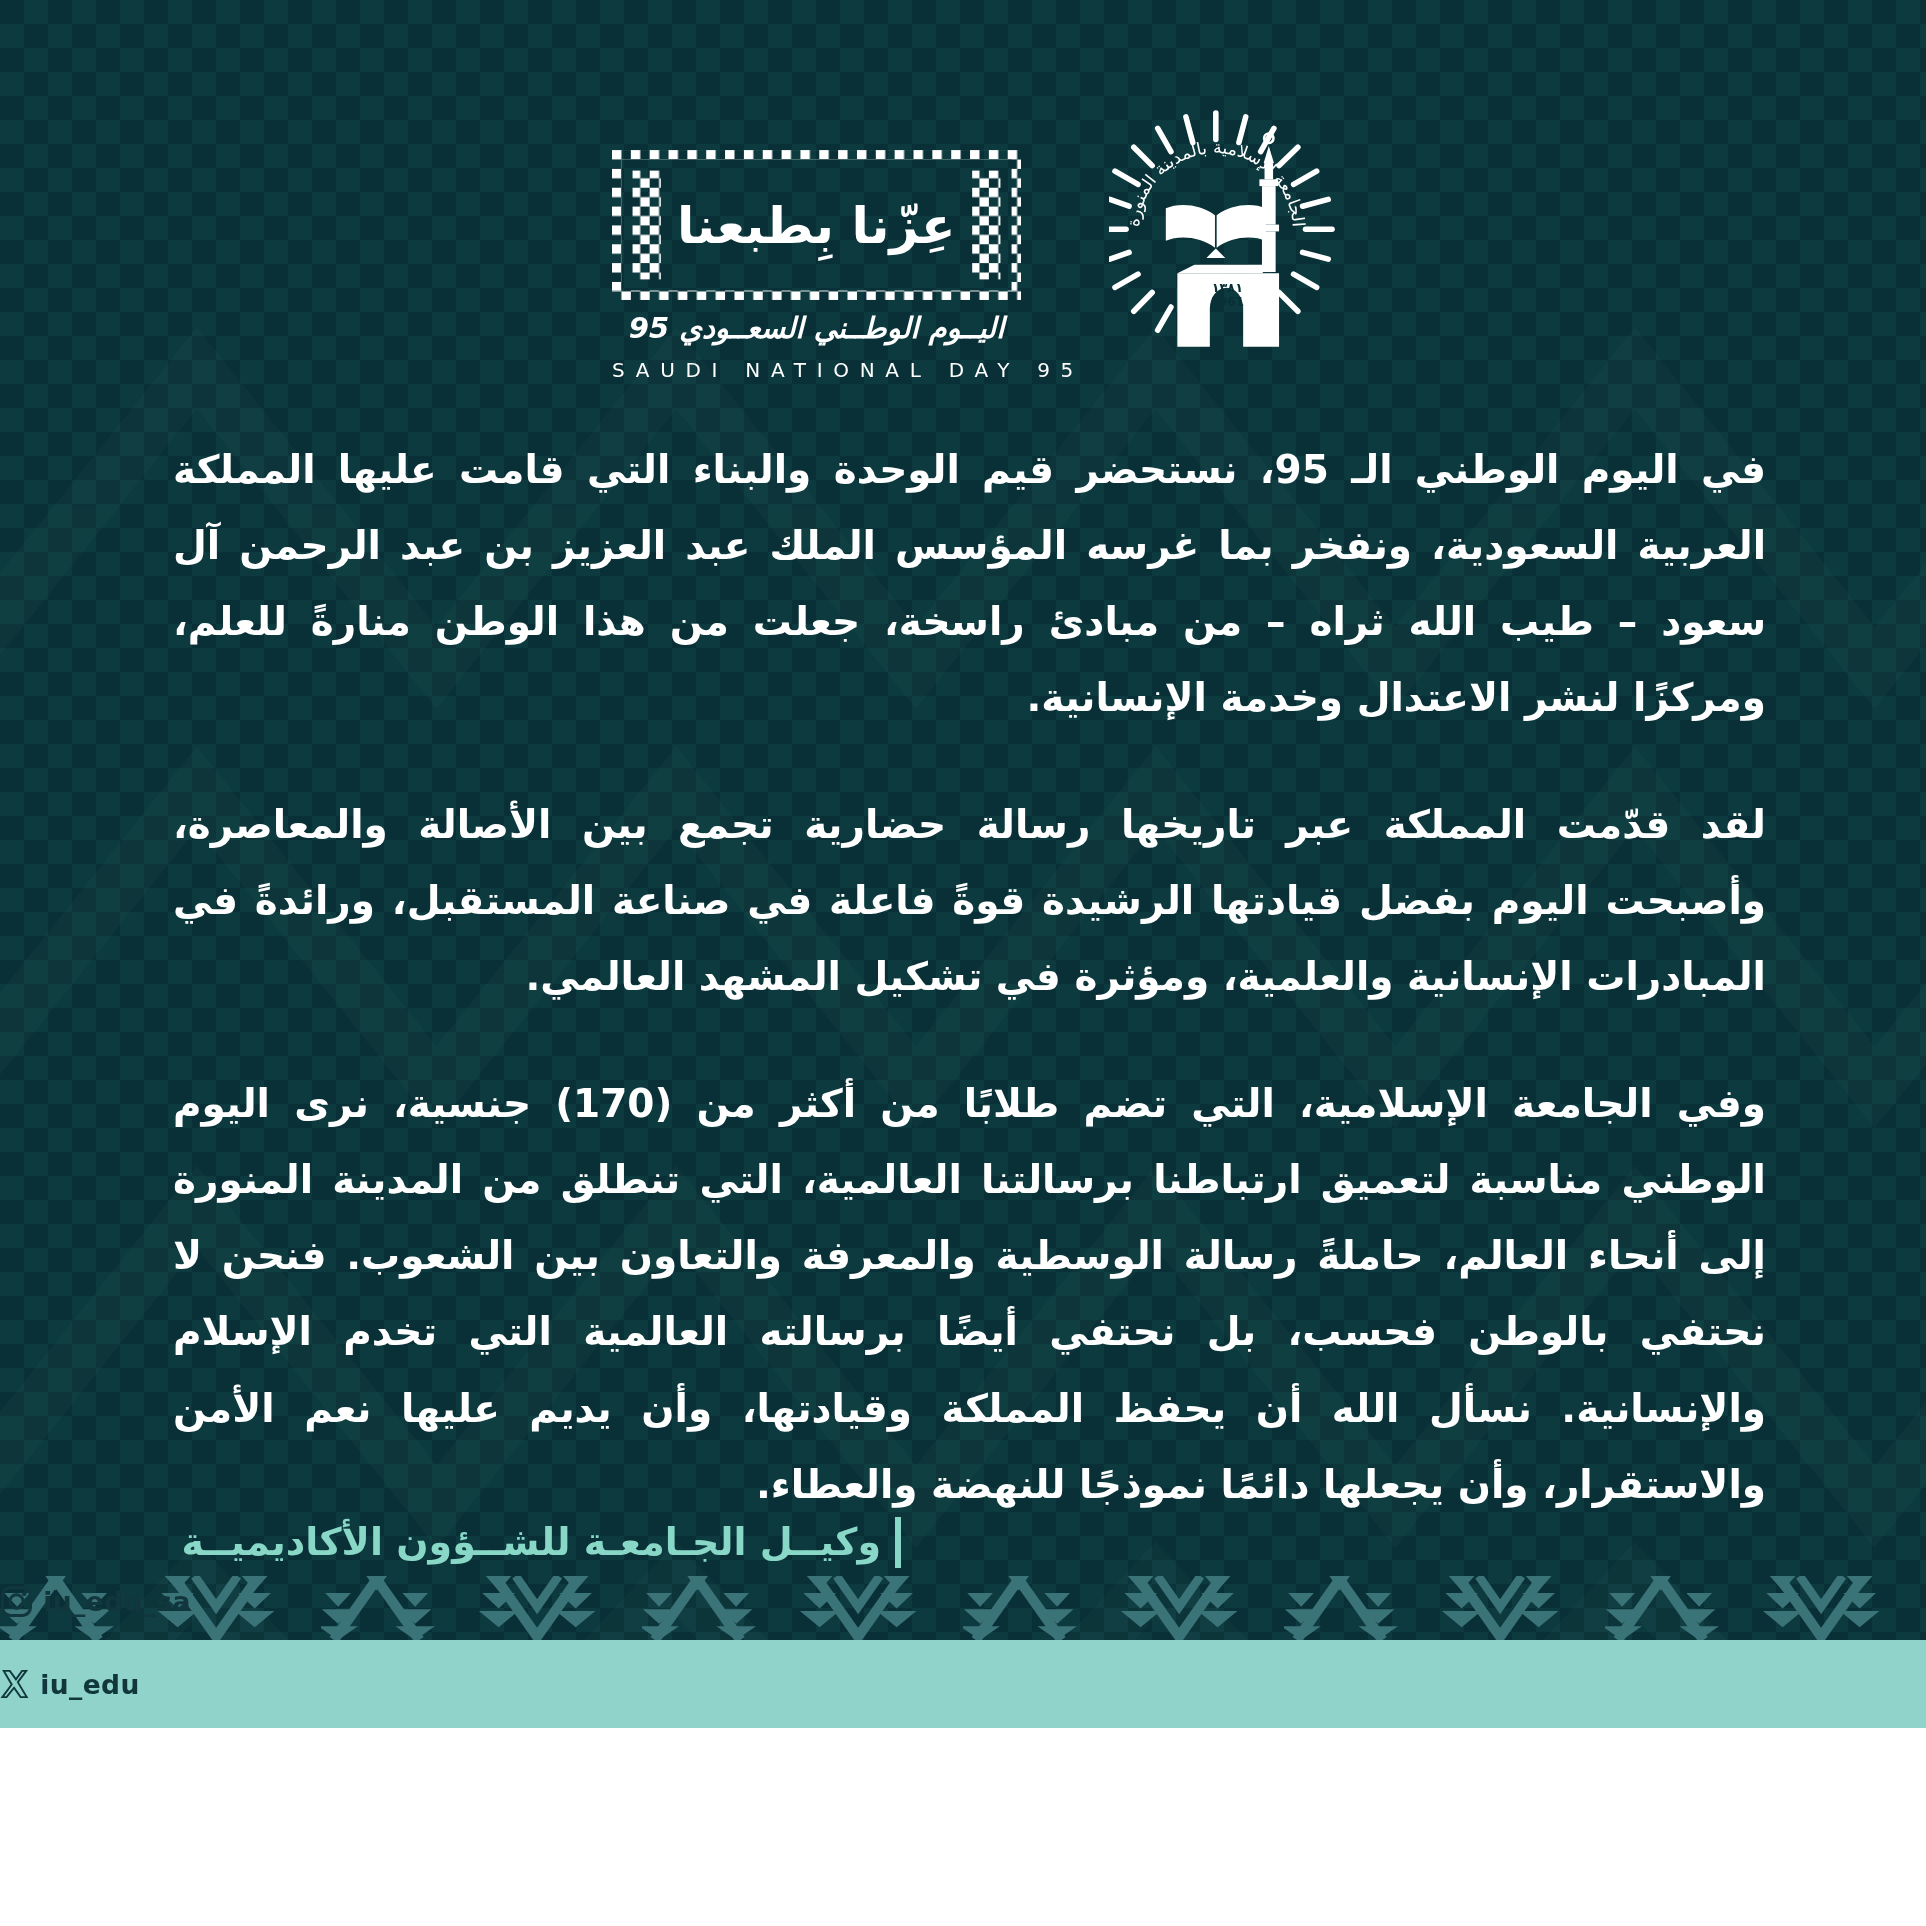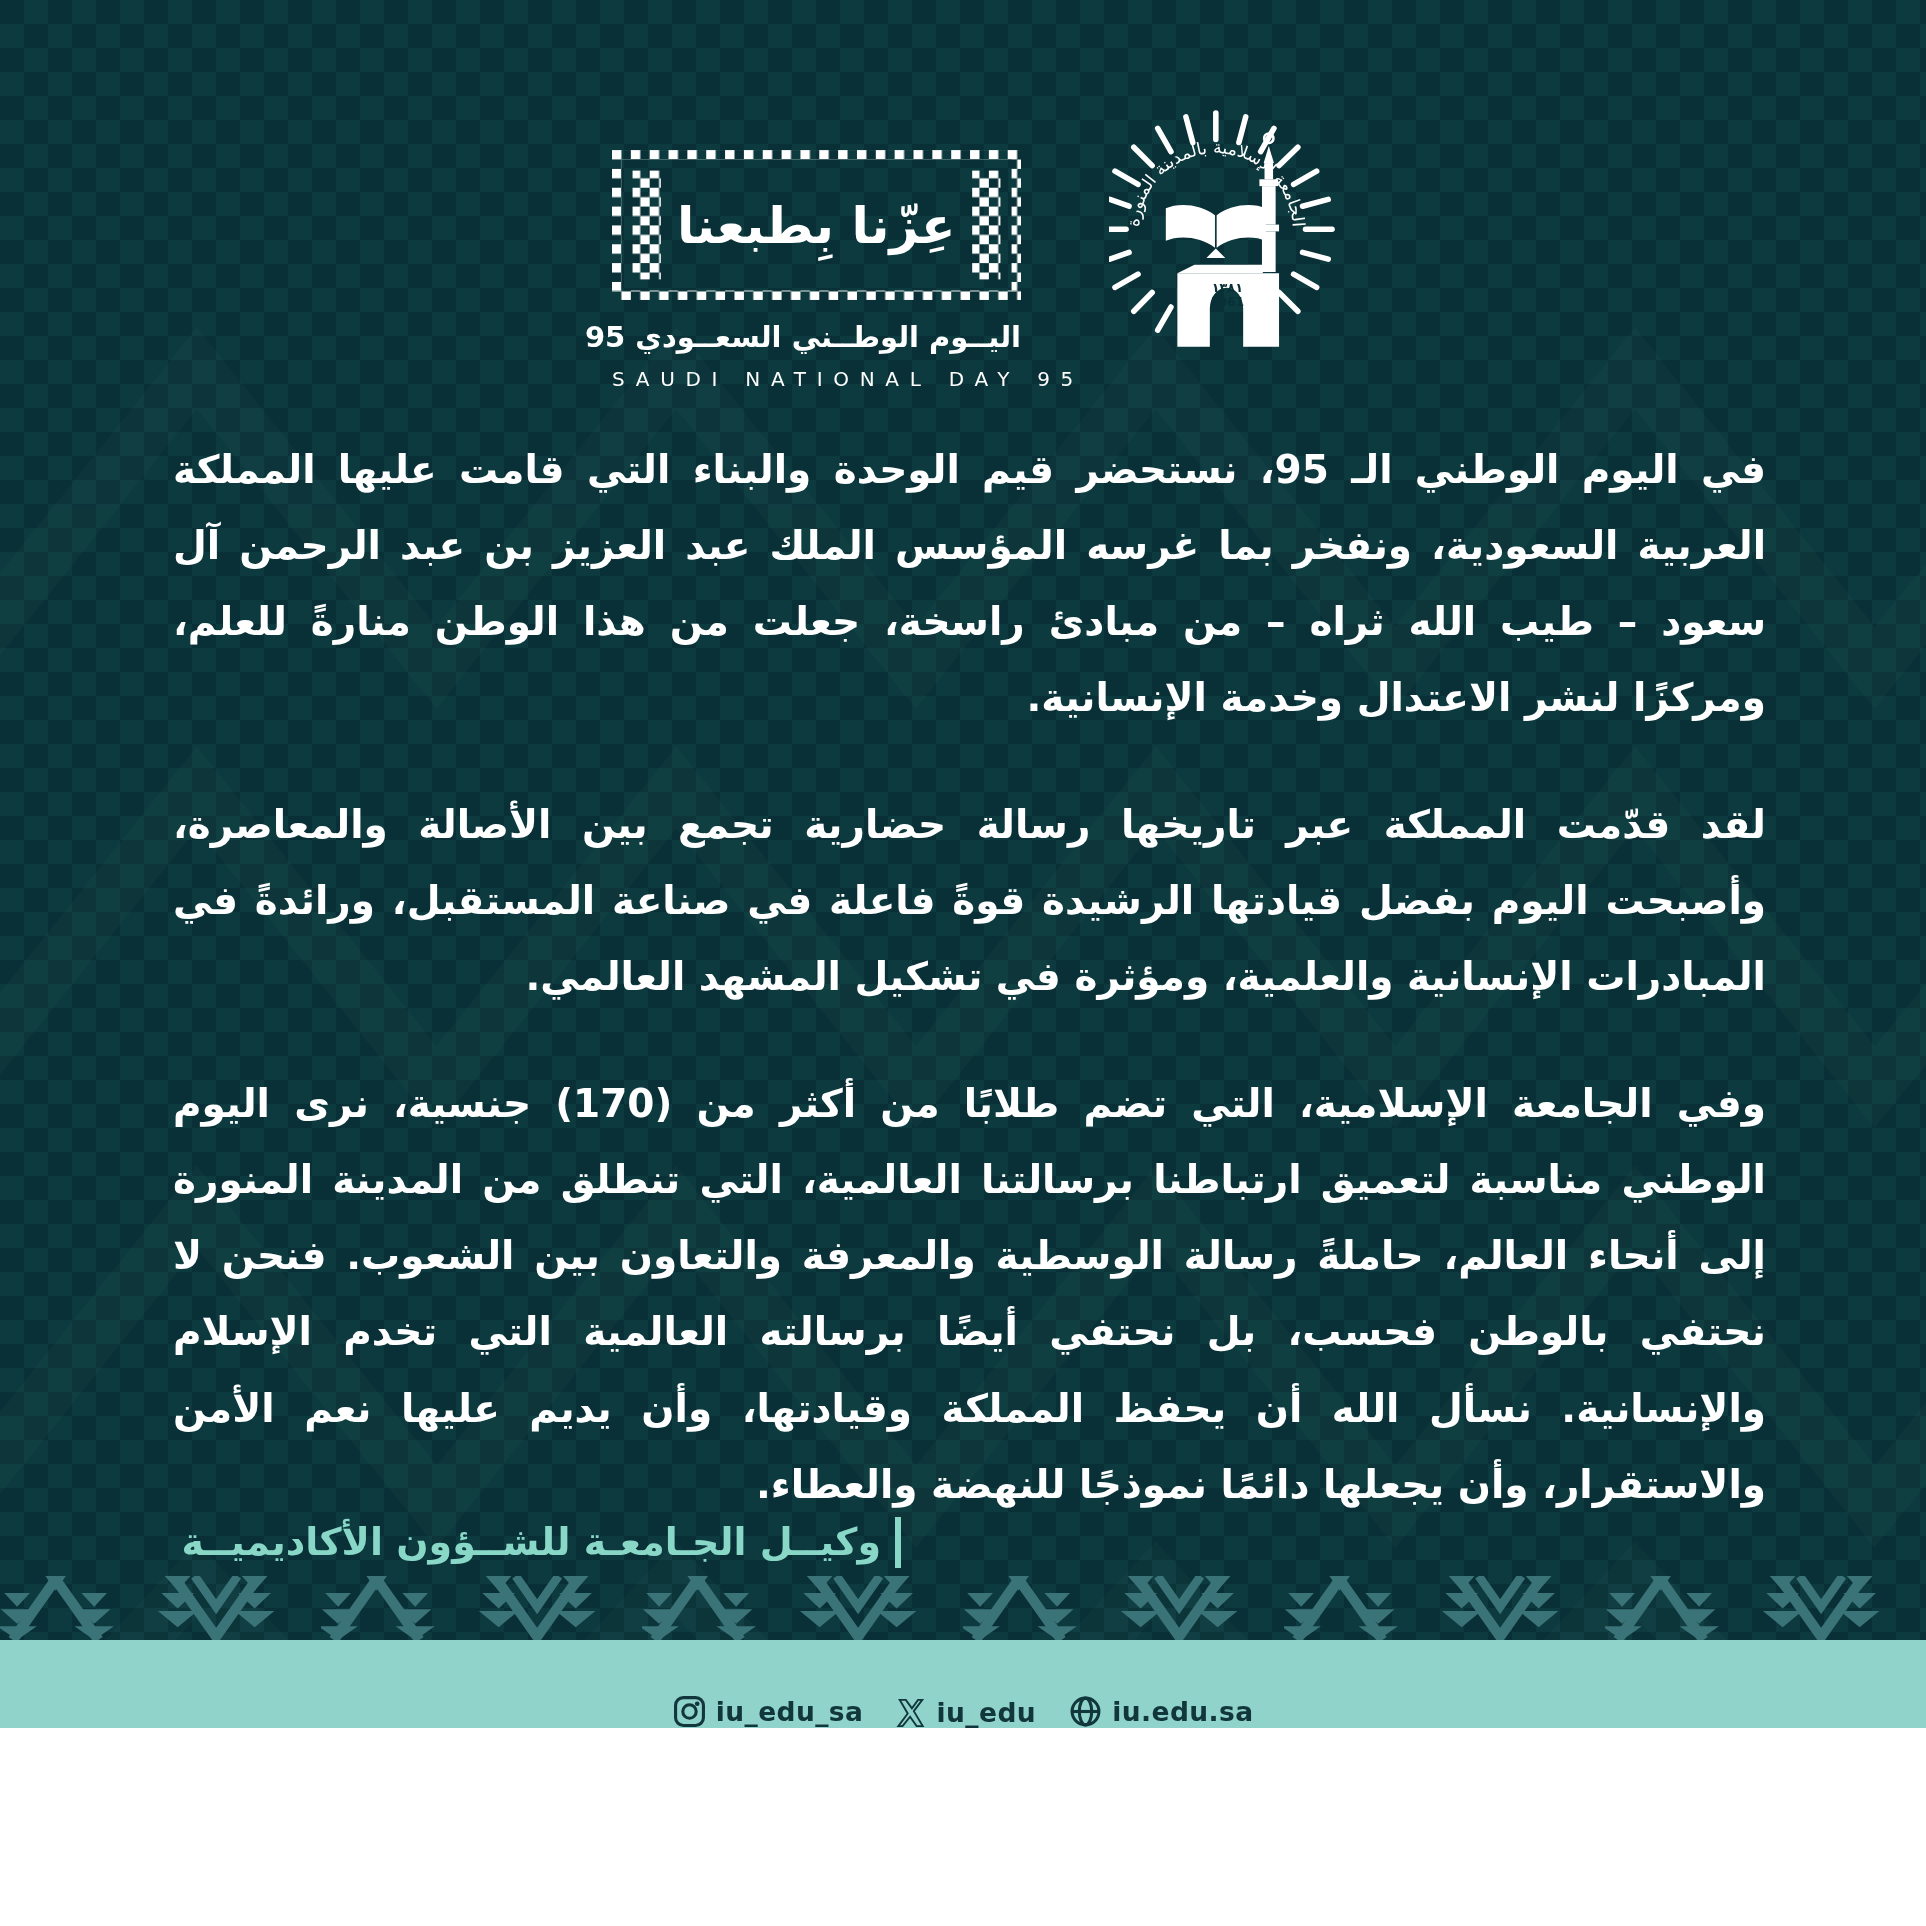--- a/index.html
+++ b/index.html
@@ -8,21 +8,21 @@
     position:relative; width:1926px; height:1728px; overflow:hidden;
     background-color:#083036;
     background-image:conic-gradient(#0c3a3e 0deg 90deg, transparent 90deg 180deg, #0c3a3e 180deg 270deg, transparent 270deg 360deg);
     background-size:48px 48px;
   }
   .faint-overlay{position:absolute; inset:0; pointer-events:none;}
 
   
   .nd-logo{position:absolute; left:612px; top:150px; width:409px; text-align:center; color:#ffffff;}
   .nd-frame{display:block;}
-  .nd-subtitle{margin-top:20px; font-size:29px; font-weight:700; direction:rtl; white-space:nowrap; letter-spacing:0.4px;}
+  .nd-subtitle{margin-top:11px; font-size:29px; font-weight:700; direction:rtl; white-space:nowrap; letter-spacing:0.4px;font-style:italic;}
   .nd-english{margin-top:13px; font-size:20px; font-weight:500; letter-spacing:10.7px; white-space:nowrap; color:#ffffff;}
 
   
   .uni-logo{position:absolute; left:1109px; top:103px;}
 
   
   .message{
     position:absolute; left:161px; top:432px; width:1605px;
     direction:rtl; text-align:justify; color:#ffffff;
     font-size:39px; font-weight:700; line-height:1.95;
@@ -39,22 +39,23 @@
   .sig-title{color:#88d7c7; font-size:38px; font-weight:700; white-space:nowrap; line-height:1.35;}
   .sig-name{color:#ffffff; font-size:40px; font-weight:700; white-space:nowrap; line-height:1.35; margin-top:6.8px;}
 
   
   .sadu-band{position:absolute; left:0; bottom:88px; width:1926px; height:64px;}
 
   
   .footer-bar{
     position:absolute; left:0; bottom:0; width:1926px; height:88px;
     background:#8fd3cb; color:#11363c;
-    display:flex; align-items:flex-end; justify-content:center; gap:33px;
+    display:flex; align-items:flex-start; justify-content:center; gap:51px;
     direction:ltr;
+    flex-direction:column;
   }
   .footer-item{display:flex; align-items:center; gap:10.3px;}
   .footer-item .label{font-size:26.5px; font-weight:700; color:#11363c; letter-spacing:0.4px;}
   .footer-dept{font-size:27px; font-weight:700; direction:rtl; margin-left:39px; white-space:nowrap;}
   .ficon{display:block;}
 </style>
 </head>
 <body>
 
 <div class="page">

